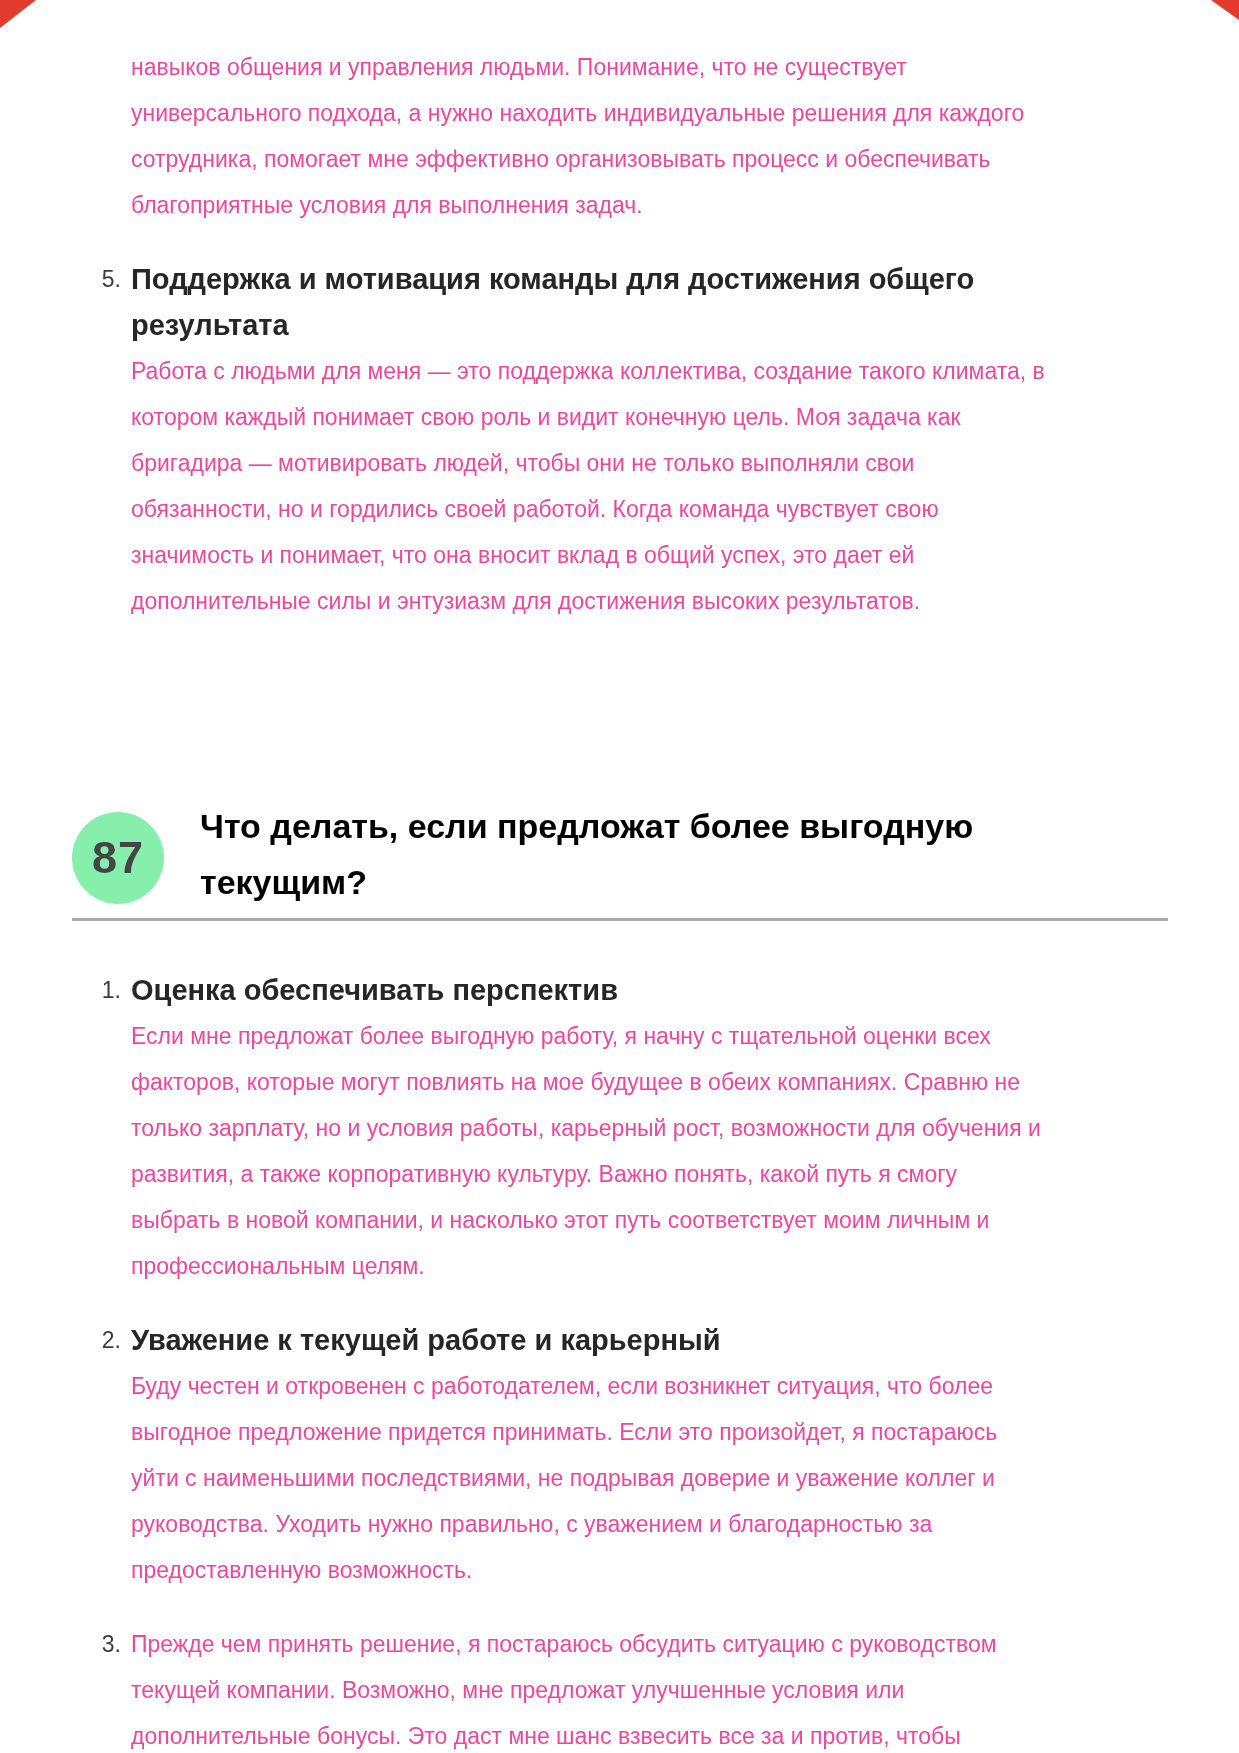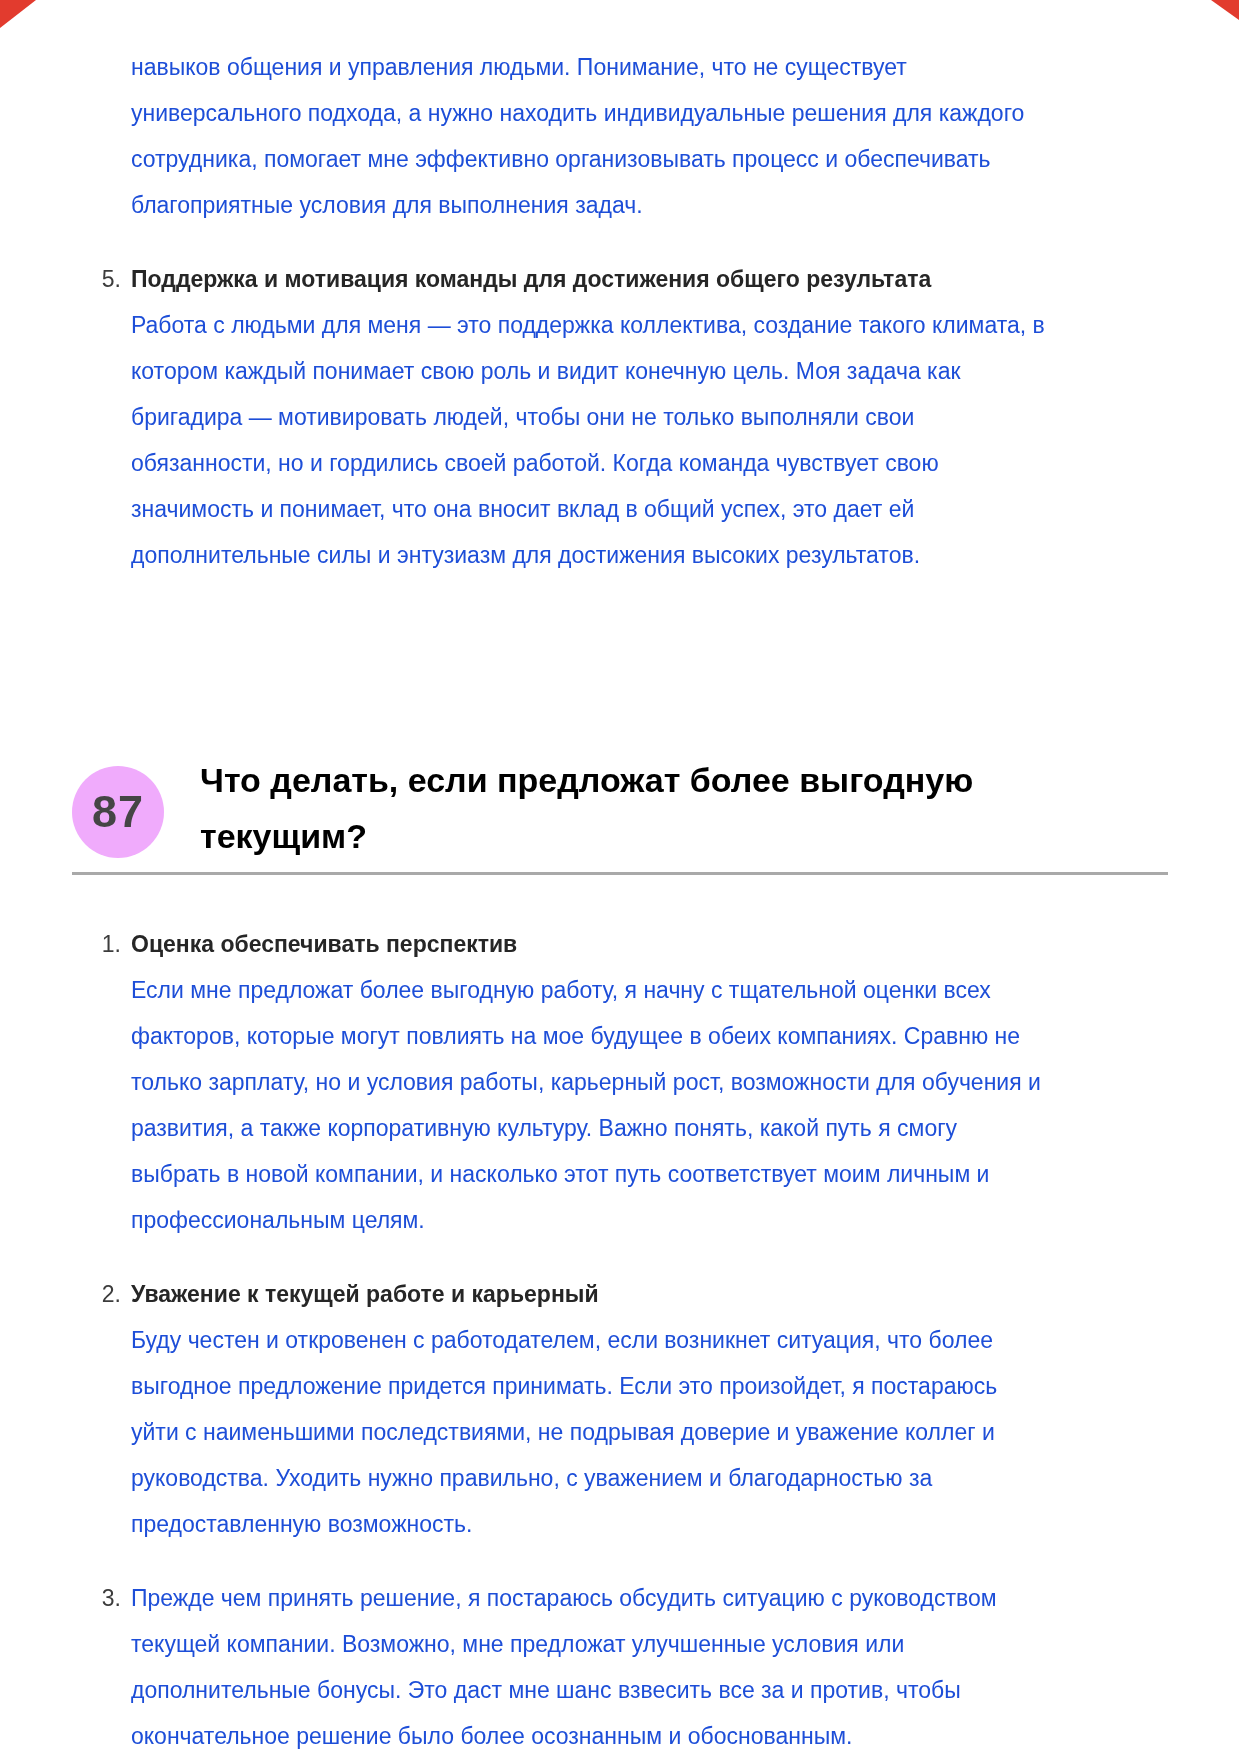--- a/index.html
+++ b/index.html
@@ -34,21 +34,21 @@
 
   .content {
     margin-left: 72px;
     width: 1096px;
     padding-top: 44px;
   }
 
   .body-text {
     font-size: 23px;
     line-height: 46px;
-    color: #1d4ed8;
+    color: #ec4899;
     max-width: 918px;
   }
 
   .continuation {
     padding-left: 59px;
     margin-bottom: 28px;
     max-width: 977px; 
   }
 
   .list-item {
@@ -65,38 +65,38 @@
     font-size: 23px;
     line-height: 46px;
     color: #3c3c3c;
   }
 
   .item-content {
     max-width: 918px;
   }
 
   .item-heading {
-    font-size: 23px;
+    font-size: 29px;
     line-height: 46px;
     font-weight: bold;
     color: #262626;
   }
 
   .section-header {
     display: flex;
     align-items: flex-start;
     margin-top: 172px;
   }
 
   .badge {
     flex: 0 0 92px;
     width: 92px;
     height: 92px;
     border-radius: 50%;
-    background: #f0abfc;
+    background: #86efac;
     display: flex;
     align-items: center;
     justify-content: center;
     margin-top: 16px;
     margin-right: 36px;
   }
 
   .badge span {
     font-size: 45px;
     font-weight: bold;

